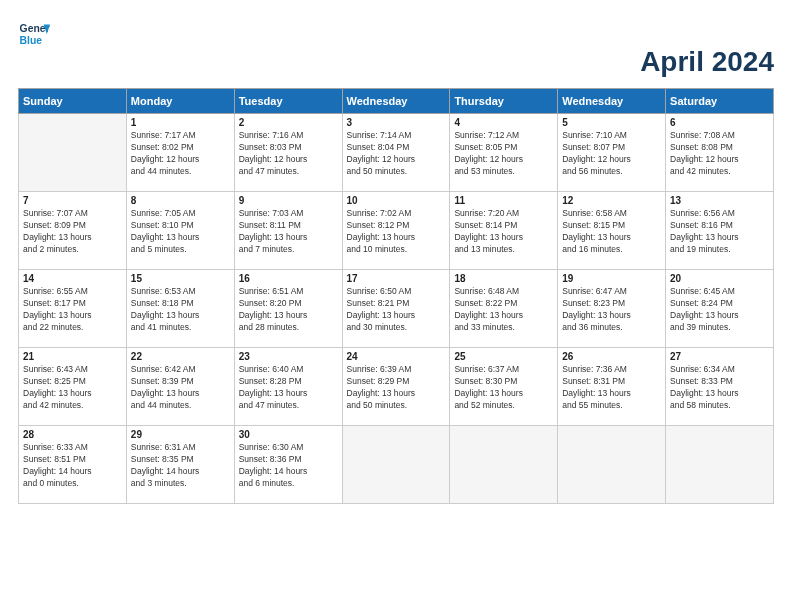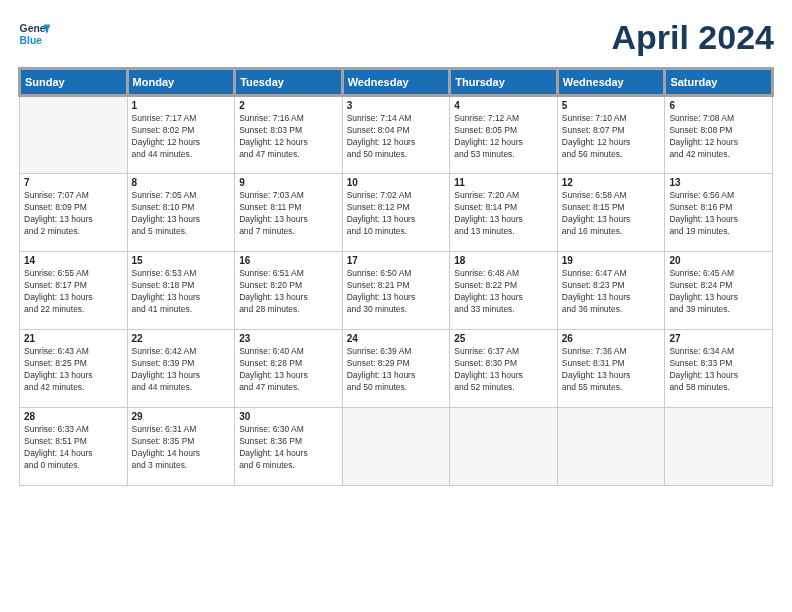--- a/index.html
+++ b/index.html
@@ -28,41 +28,42 @@
       gap: 4px;
     }
     .logo-icon {
       width: 32px;
       height: 32px;
     }
     .title-block {
       text-align: right;
     }
     .calendar-title {
-      font-size: 34px;
+      font-size: 28px;
       font-weight: bold;
       color: #1a3a5c;
+      margin-top: 28px;
     }
     .calendar-subtitle {
       font-size: 14px;
       color: #444;
     }
     .calendar-table {
       width: 100%;
       border-collapse: collapse;
       table-layout: fixed;
     }
     .calendar-table th {
       background: #1a6eb5;
       color: #fff;
       font-size: 11px;
       font-weight: bold;
       padding: 6px 4px;
       text-align: left;
-      border: 3px solid #a3a3a3;
+      border: 1px solid #a3a3a3;
     }
     .calendar-table td {
       vertical-align: top;
       border: 1px solid #ccc;
       padding: 3px 4px;
       font-size: 8.5px;
       color: #333;
       height: 78px;
       background: #fff;
     }

